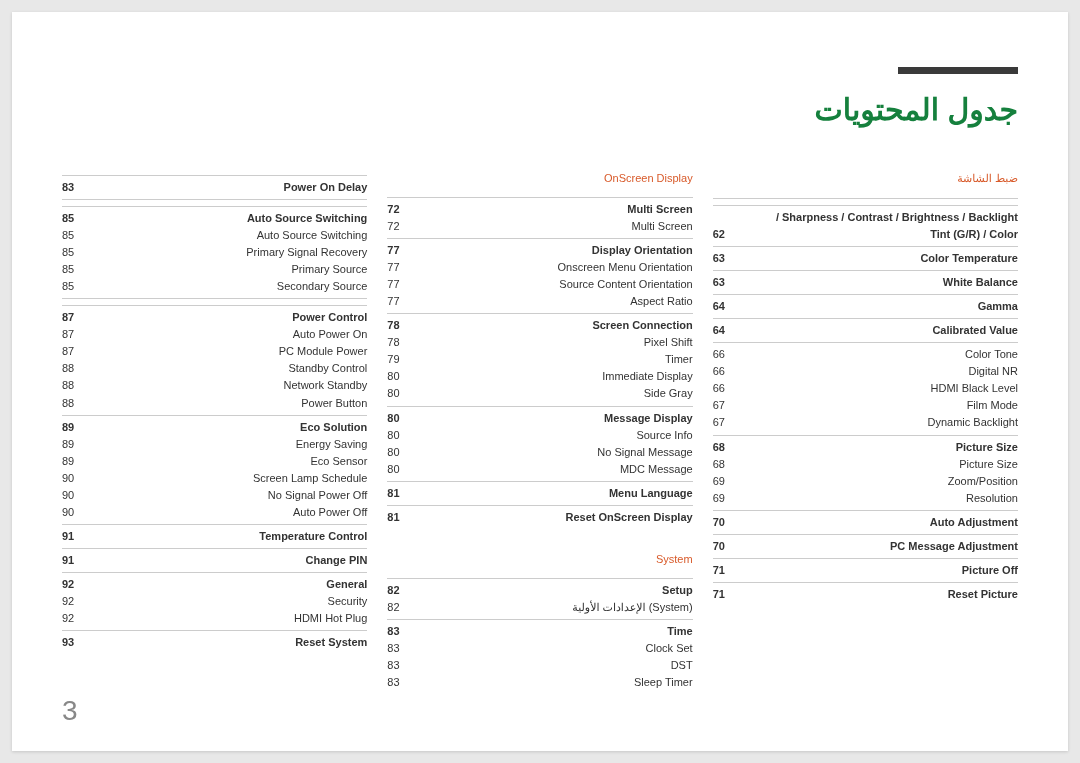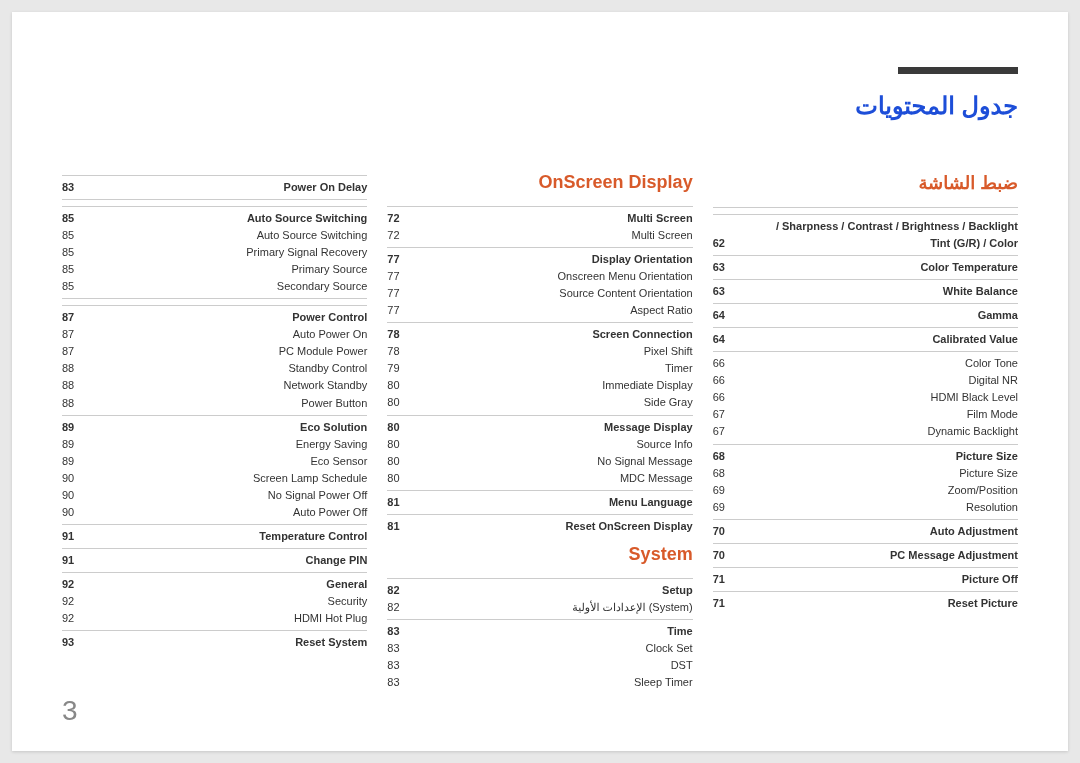--- a/index.html
+++ b/index.html
@@ -24,43 +24,43 @@
   top: 55px;
   right: 50px;
   width: 120px;
   height: 7px;
   background: #3a3a3a;
 }
 .main-title {
   position: absolute;
   top: 80px;
   right: 50px;
-  font-size: 24px;
+  font-size: 30px;
   font-weight: 600;
-  color: #1d4ed8;
+  color: #15803d;
   direction: rtl;
 }
 .columns {
   display: flex;
   flex-direction: row;
   gap: 20px;
   position: absolute;
   top: 160px;
   left: 50px;
   right: 50px;
   bottom: 60px;
 }
 .col {
   flex: 1;
   display: flex;
   flex-direction: column;
 }
 .section-title {
-  font-size: 18px;
-  font-weight: 700;
+  font-size: 11px;
+  font-weight: 400;
   color: #d85a2a;
   text-align: right;
   margin-bottom: 10px;
   direction: rtl;
 }
 .section-title.ltr { direction: ltr; }
 hr.sep {
   border: none;
   border-top: 1px solid #ccc;
   margin: 3px 0 3px 0;

